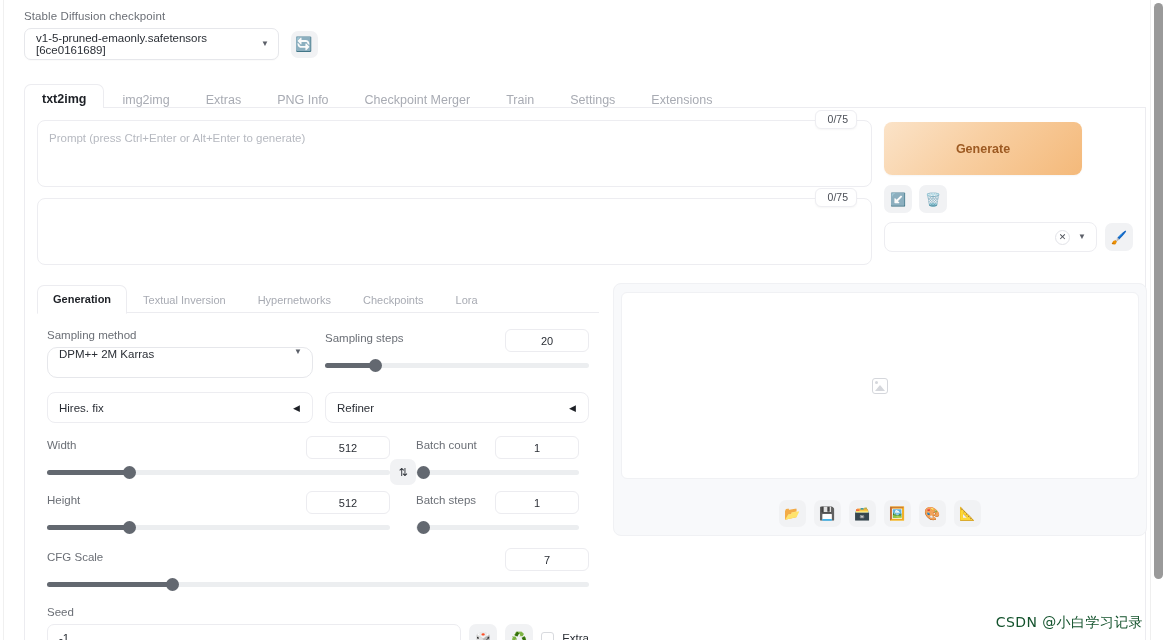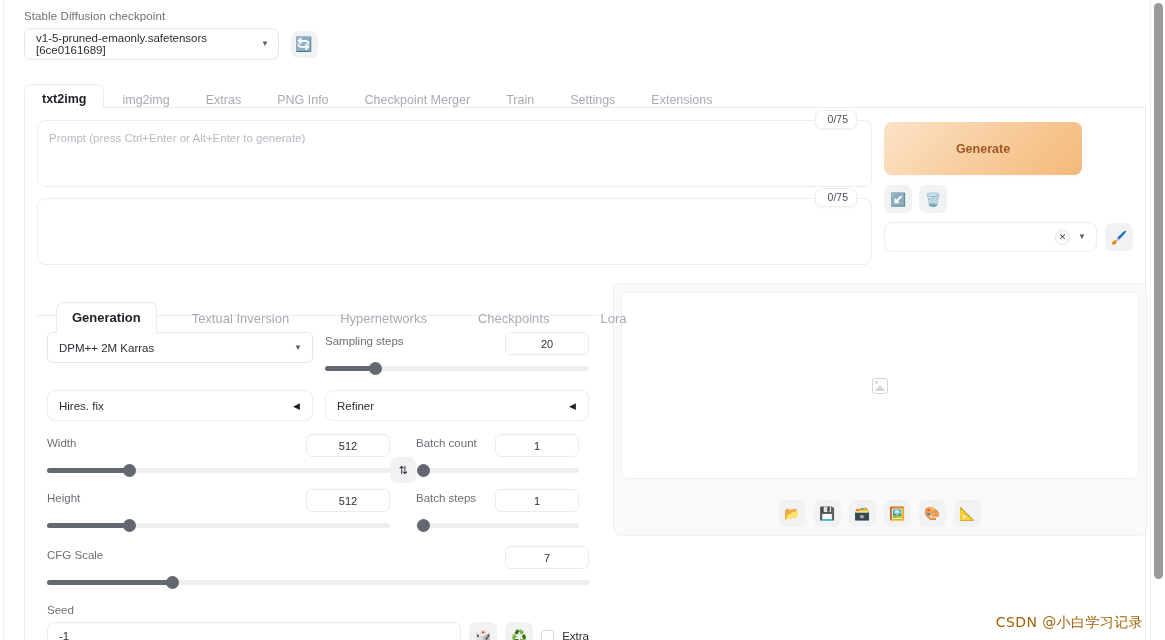--- a/index.html
+++ b/index.html
@@ -163,41 +163,41 @@
   .lower { display: flex; gap: 14px; margin-top: 18px; }
 
   
   .settings-panel { width: 562px; position: relative; }
   .subtabbar {
     display: flex; align-items: flex-end;
     border-bottom: 1px solid #ececf0;
     width: 562px;
   }
   .subtab {
-    font-size: 13px; color: #a8abb3;
+    font-size: 11px; color: #a8abb3;
     padding: 7px 15px 8px 15px;
     border: 1px solid transparent; border-bottom: none;
     border-radius: 7px 7px 0 0;
-    position: relative; top: 19px; white-space: nowrap; margin-left: 19px;
+    position: relative; top: 2px; white-space: nowrap;
   }
   .subtab.active {
     color: #1d2026; font-weight: bold; background: #fff;
     border-color: #ececf0; border-bottom: 1px solid #fff;
   }
   .settings-body { padding: 16px 10px 0 10px; }
 
   .fld-label { font-size: 11.5px; color: #6b6f76; margin-bottom: 6px; }
 
   .row2 { display: flex; gap: 12px; }
   .c-left { width: 272px; }
   .c-right { width: 270px; }
 
   .sel-box {
-    height: 31px; border: 1px solid #e6e7eb; border-radius: 5px;
-    background: #fff; display: flex; align-items: center;
+    height: 31px; border: 1px solid #e6e7eb; border-radius: 10px;
+    background: #fff; display: flex; align-items: flex-start;
     justify-content: space-between; padding: 0 10px 0 11px;
     font-size: 11.5px; color: #2a2e35;
   }
 
   
   .slider-wrap { position: relative; height: 14px; margin-top: 7px; }
   .s-track {
     position: absolute; left: 0; top: 4px; width: 100%; height: 5px;
     background: #eceef0; border-radius: 3px;
   }
@@ -277,21 +277,21 @@
   .result-tools { display: flex; gap: 8px; margin-top: 21px; }
   .tool-btn {
     width: 27px; height: 27px; border-radius: 7px; background: #f1f2f4;
     display: flex; align-items: center; justify-content: center;
     font-size: 13px;
   }
 
   
   .watermark {
     position: absolute; right: 22px; bottom: 8px;
-    font-size: 14px; color: #a16207; letter-spacing: .4px;
+    font-size: 14px; color: #14532d; letter-spacing: .4px;
     font-family: "DejaVu Sans", sans-serif;
   }
 </style>
 </head>
 <body>
 
 <div id="app">
 
   <div class="page-frame">
     <div class="left-hairline"></div>
@@ -369,20 +369,21 @@
             <div class="subtab">Textual Inversion</div>
             <div class="subtab">Hypernetworks</div>
             <div class="subtab">Checkpoints</div>
             <div class="subtab">Lora</div>
           </div>
 
           <div class="settings-body">
 
             <div class="row2">
               <div class="c-left">
+                <div class="fld-label">Sampling method</div>
                 <div class="sel-box">
                   <span>DPM++ 2M Karras</span>
                   <span class="caret-sm">▼</span>
                 </div>
               </div>
               <div class="c-right">
                 <div class="lbl-num-row">
                   <div class="fld-label">Sampling steps</div>
                   <div class="num-box">20</div>
                 </div>

